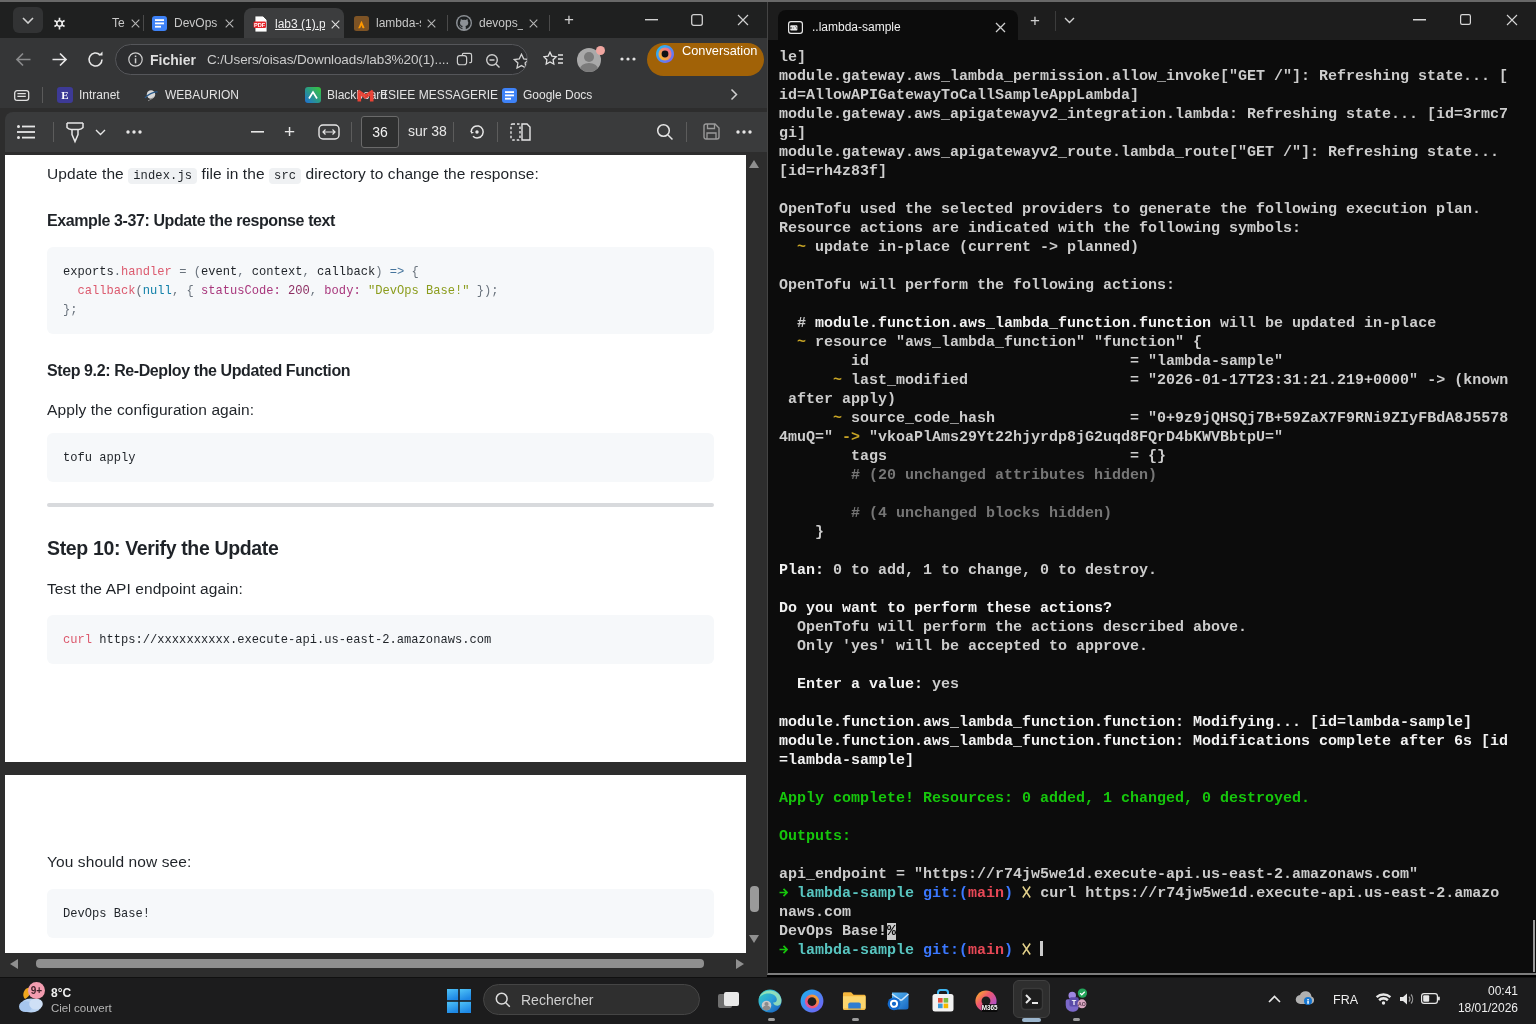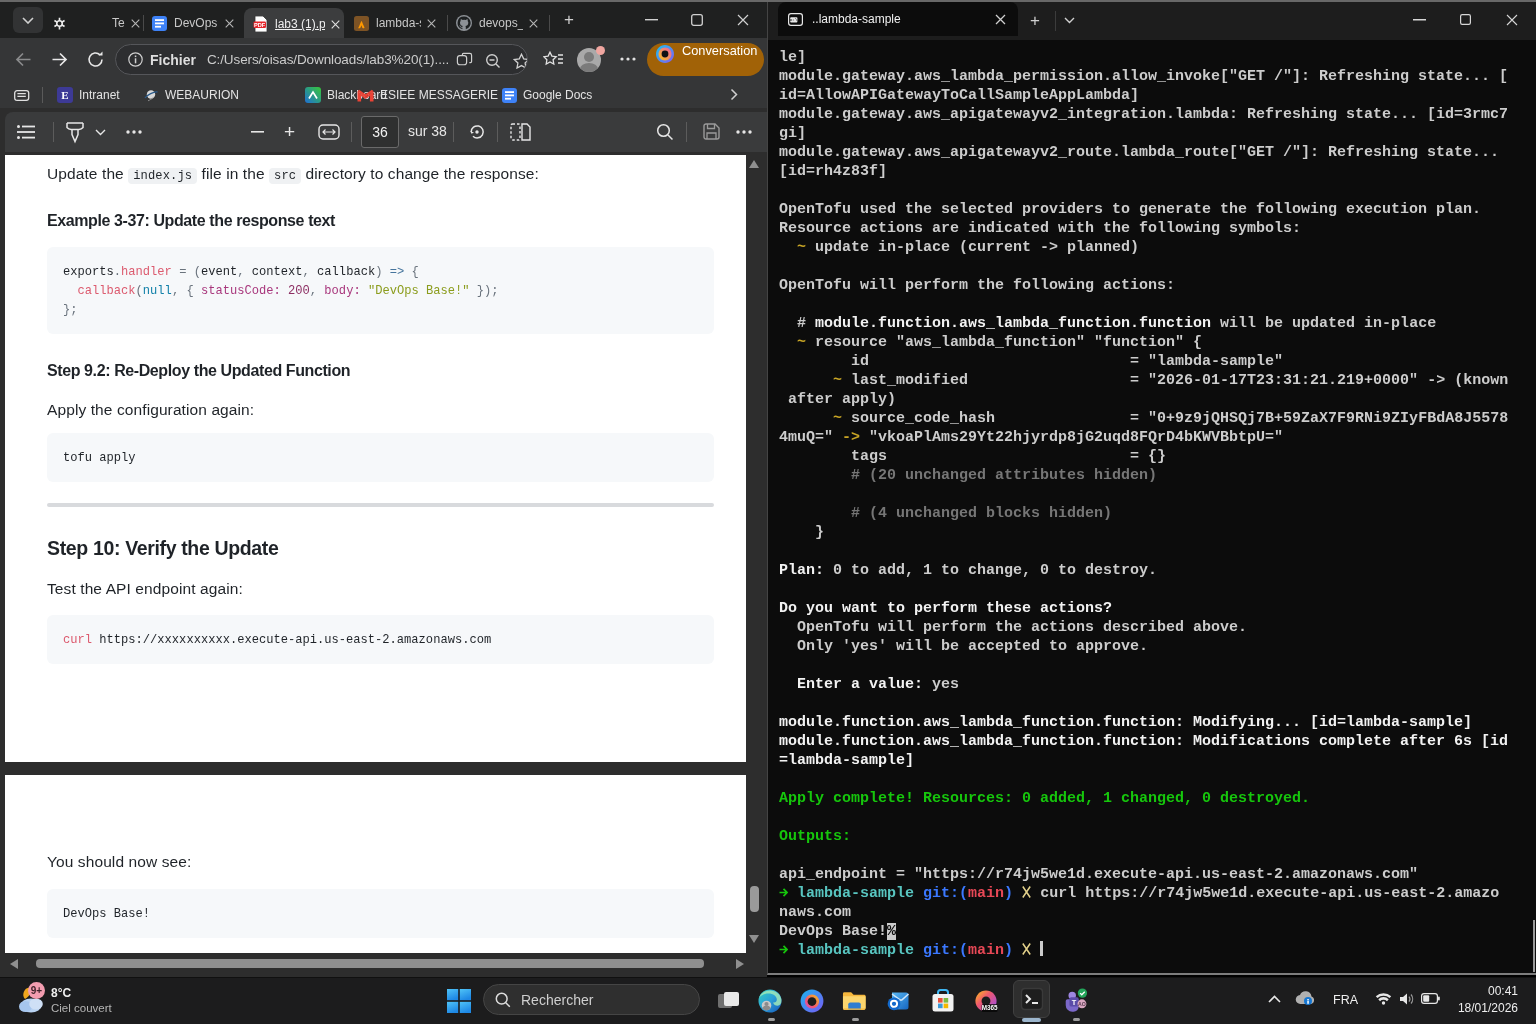--- a/index.html
+++ b/index.html
@@ -27,21 +27,21 @@
   .body15{font-size:15.5px;line-height:19px;letter-spacing:0.1px;}
   .h16{font-size:16px;font-weight:bold;letter-spacing:-0.4px;}
   .h19{font-size:19.5px;font-weight:bold;letter-spacing:-0.35px;}
   .codeblock{position:absolute;left:42px;width:667px;background:#f6f8fa;border-radius:6px;font-family:"Liberation Mono",monospace;font-size:12.1px;line-height:19px;color:#1f2328;white-space:pre;}
   .ic{font-family:"Liberation Mono",monospace;font-size:12.1px;background:#eff1f3;border-radius:4px;padding:1px 5px;}
   .gray{color:#6a737d;} .rose{color:#dc5a6e;} .teal{color:#0f7fa8;} .mag{color:#a8367c;}
   .maroon{color:#8d2f63;} .olive{color:#8b9c1c;} .sblue{color:#45749c;}
   
   #terminal{position:absolute;left:767px;top:0;width:769px;height:975px;background:#0c0c0c;border-left:1px solid #444;border-bottom:2px solid #7d7d7d;}
   #termbar{position:absolute;left:0;top:2px;width:769px;height:38px;background:#1d1d1d;}
-  #termtab{position:absolute;left:10px;top:0;width:240px;height:34px;background:#0c0c0c;border-radius:8px 8px 0 0;display:flex;align-items:center;color:#f0f0f0;font-size:12px;}
+  #termtab{position:absolute;left:10px;top:8px;width:240px;height:34px;background:#0c0c0c;border-radius:8px 8px 0 0;display:flex;align-items:center;color:#f0f0f0;font-size:12px;}
   #termtext{position:absolute;left:11px;top:48px;margin:0;font-family:"Liberation Mono",monospace;font-weight:bold;font-size:15px;line-height:19px;color:#cccccc;white-space:pre;}
   #termtext .y{color:#c8a525;} #termtext .g{color:#16c60c;} #termtext .dim{color:#767676;}
   #termtext .b{color:#f2f2f2;} #termtext .cy{color:#58c5c0;} #termtext .bl{color:#3b78ff;}
   #termtext .rd{color:#e74856;}
   .inv{background:#cccccc;color:#0c0c0c;}
   
   #taskbar{position:absolute;left:0;top:977px;width:1536px;height:47px;background:#1c1c1d;border-top:1px solid #101010;}
   .tbicon{position:absolute;top:10px;width:26px;height:26px;}
 </style></head>
 <body>

